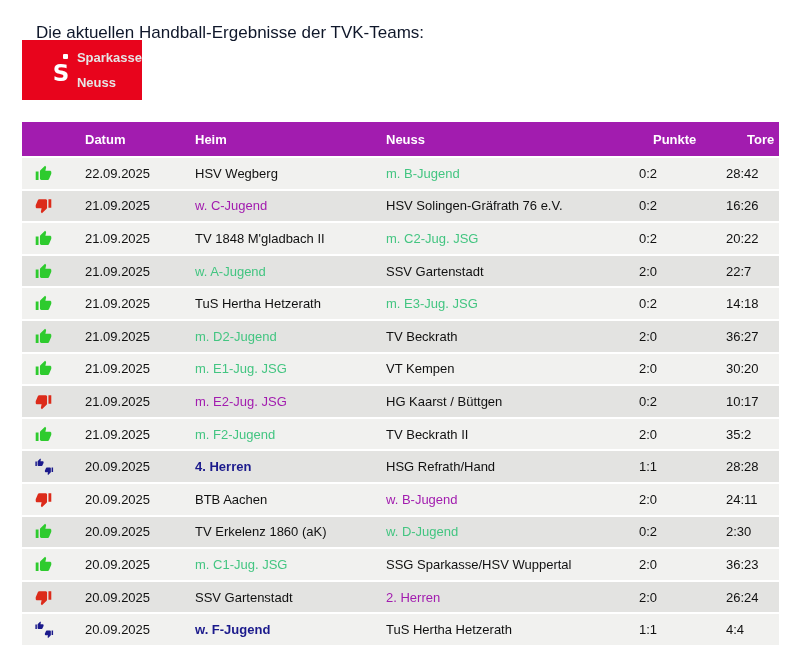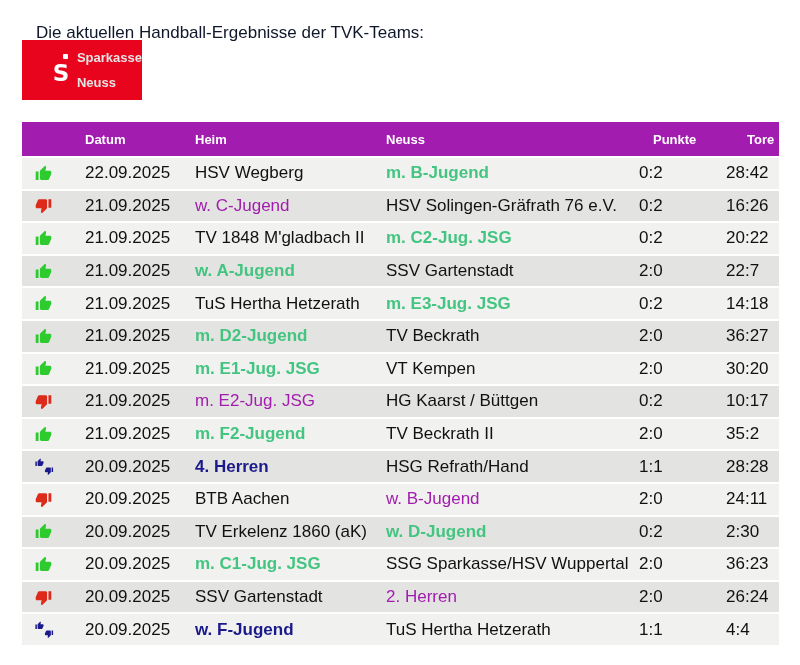--- a/index.html
+++ b/index.html
@@ -38,35 +38,35 @@
 
   
   .results-table { position: absolute; left: 22px; top: 122px; width: 757px; }
   .thead {
     display: flex; align-items: center; height: 34px;
     background: #1e1b8e; color: #ffffff;
     font-weight: bold; font-size: 13px; margin-bottom: 2px;
   }
   .row {
     display: flex; align-items: center; height: 30.6px;
-    font-size: 17px; color: #111111; margin-bottom: 2px;
+    font-size: 13px; color: #111111; margin-bottom: 2px;
   }
   .row-light { background: #f1f1ef; }
   .row-dark  { background: #e3e3e1; }
 
   .col-icon   { width: 63px; padding-left: 13px; box-sizing: border-box; display: flex; align-items: center; }
   .col-datum  { width: 110px; }
   .col-heim   { width: 191px; }
   .col-gast   { width: 248px; }
   .col-punkte { width: 92px; padding-left: 19px; }
   .col-tore   { flex: 1; }
   .thead .col-tore { padding-left: 2px; }
   .row .col-punkte { padding-left: 5px; box-sizing: border-box; }
 
-  .team-win  { color: #43c581; font-weight: bold; }
+  .team-win  { color: #43c581; font-weight: normal; }
   .team-loss { color: #a21caf; font-weight: normal; }
   .team-draw { color: #1b1a8c; font-weight: bold; }
 
   .col-icon svg { display: block; }
 </style>
 </head>
 <body>
 
 <div class="page">
 

